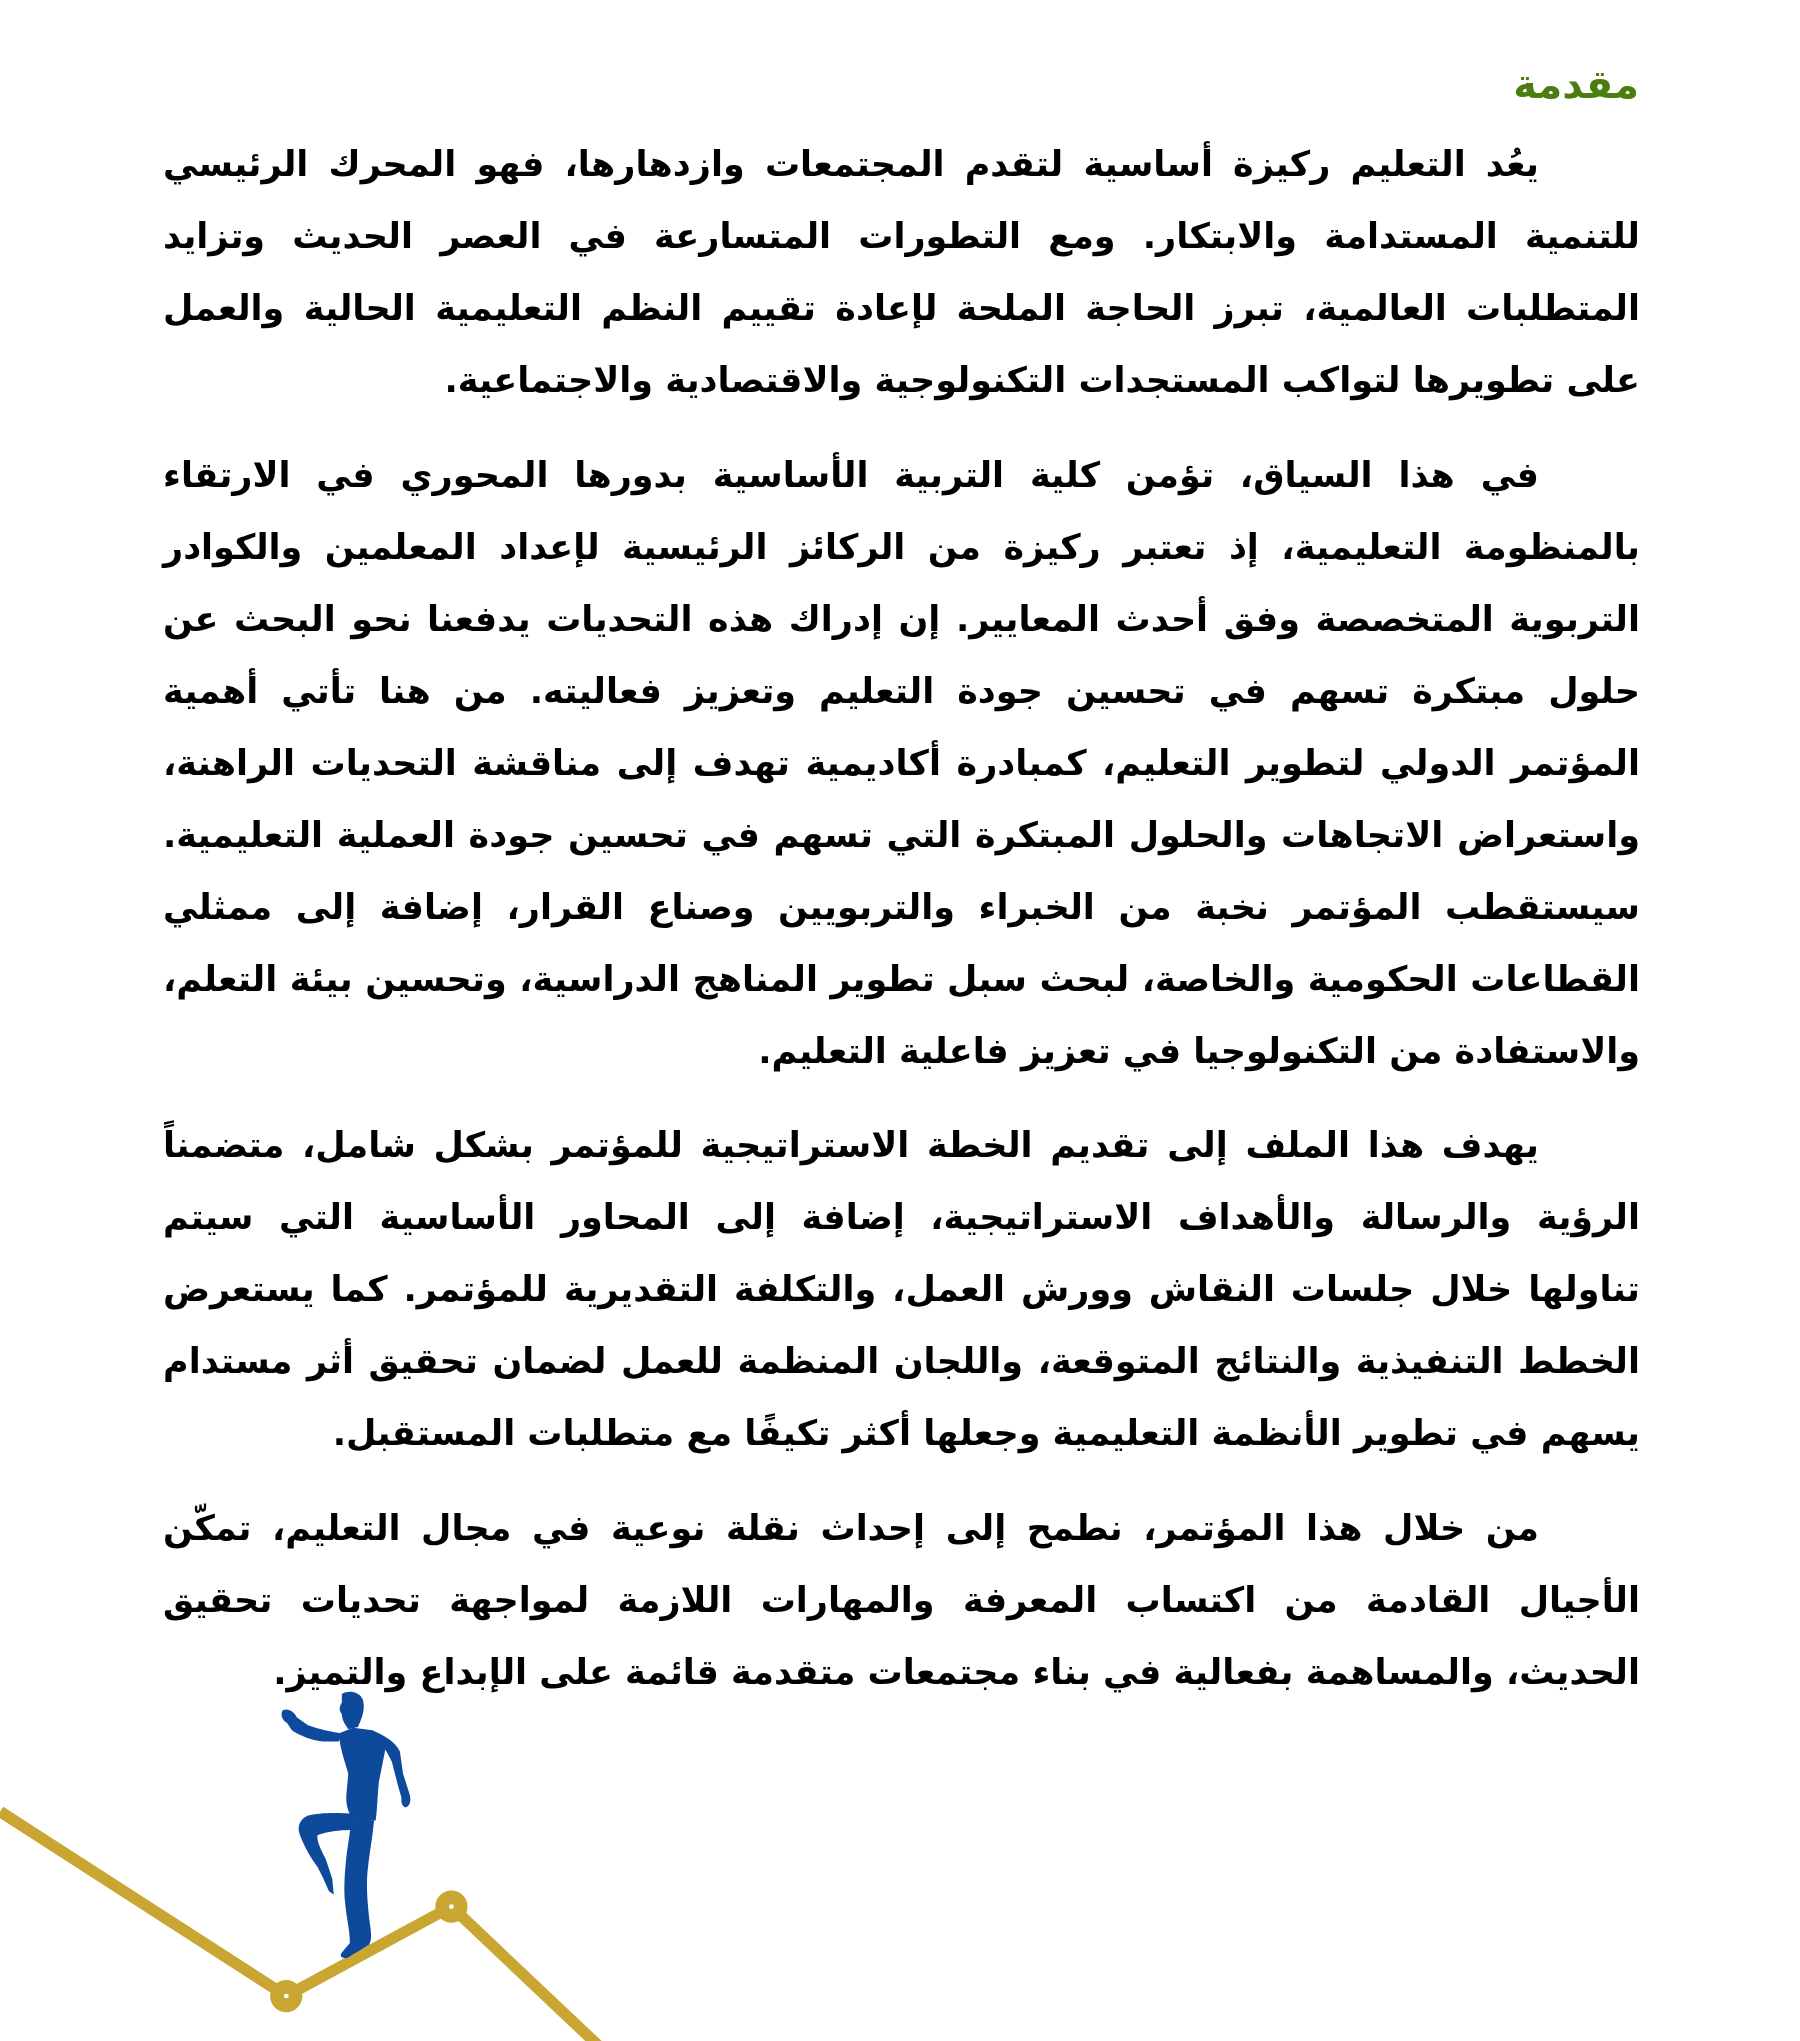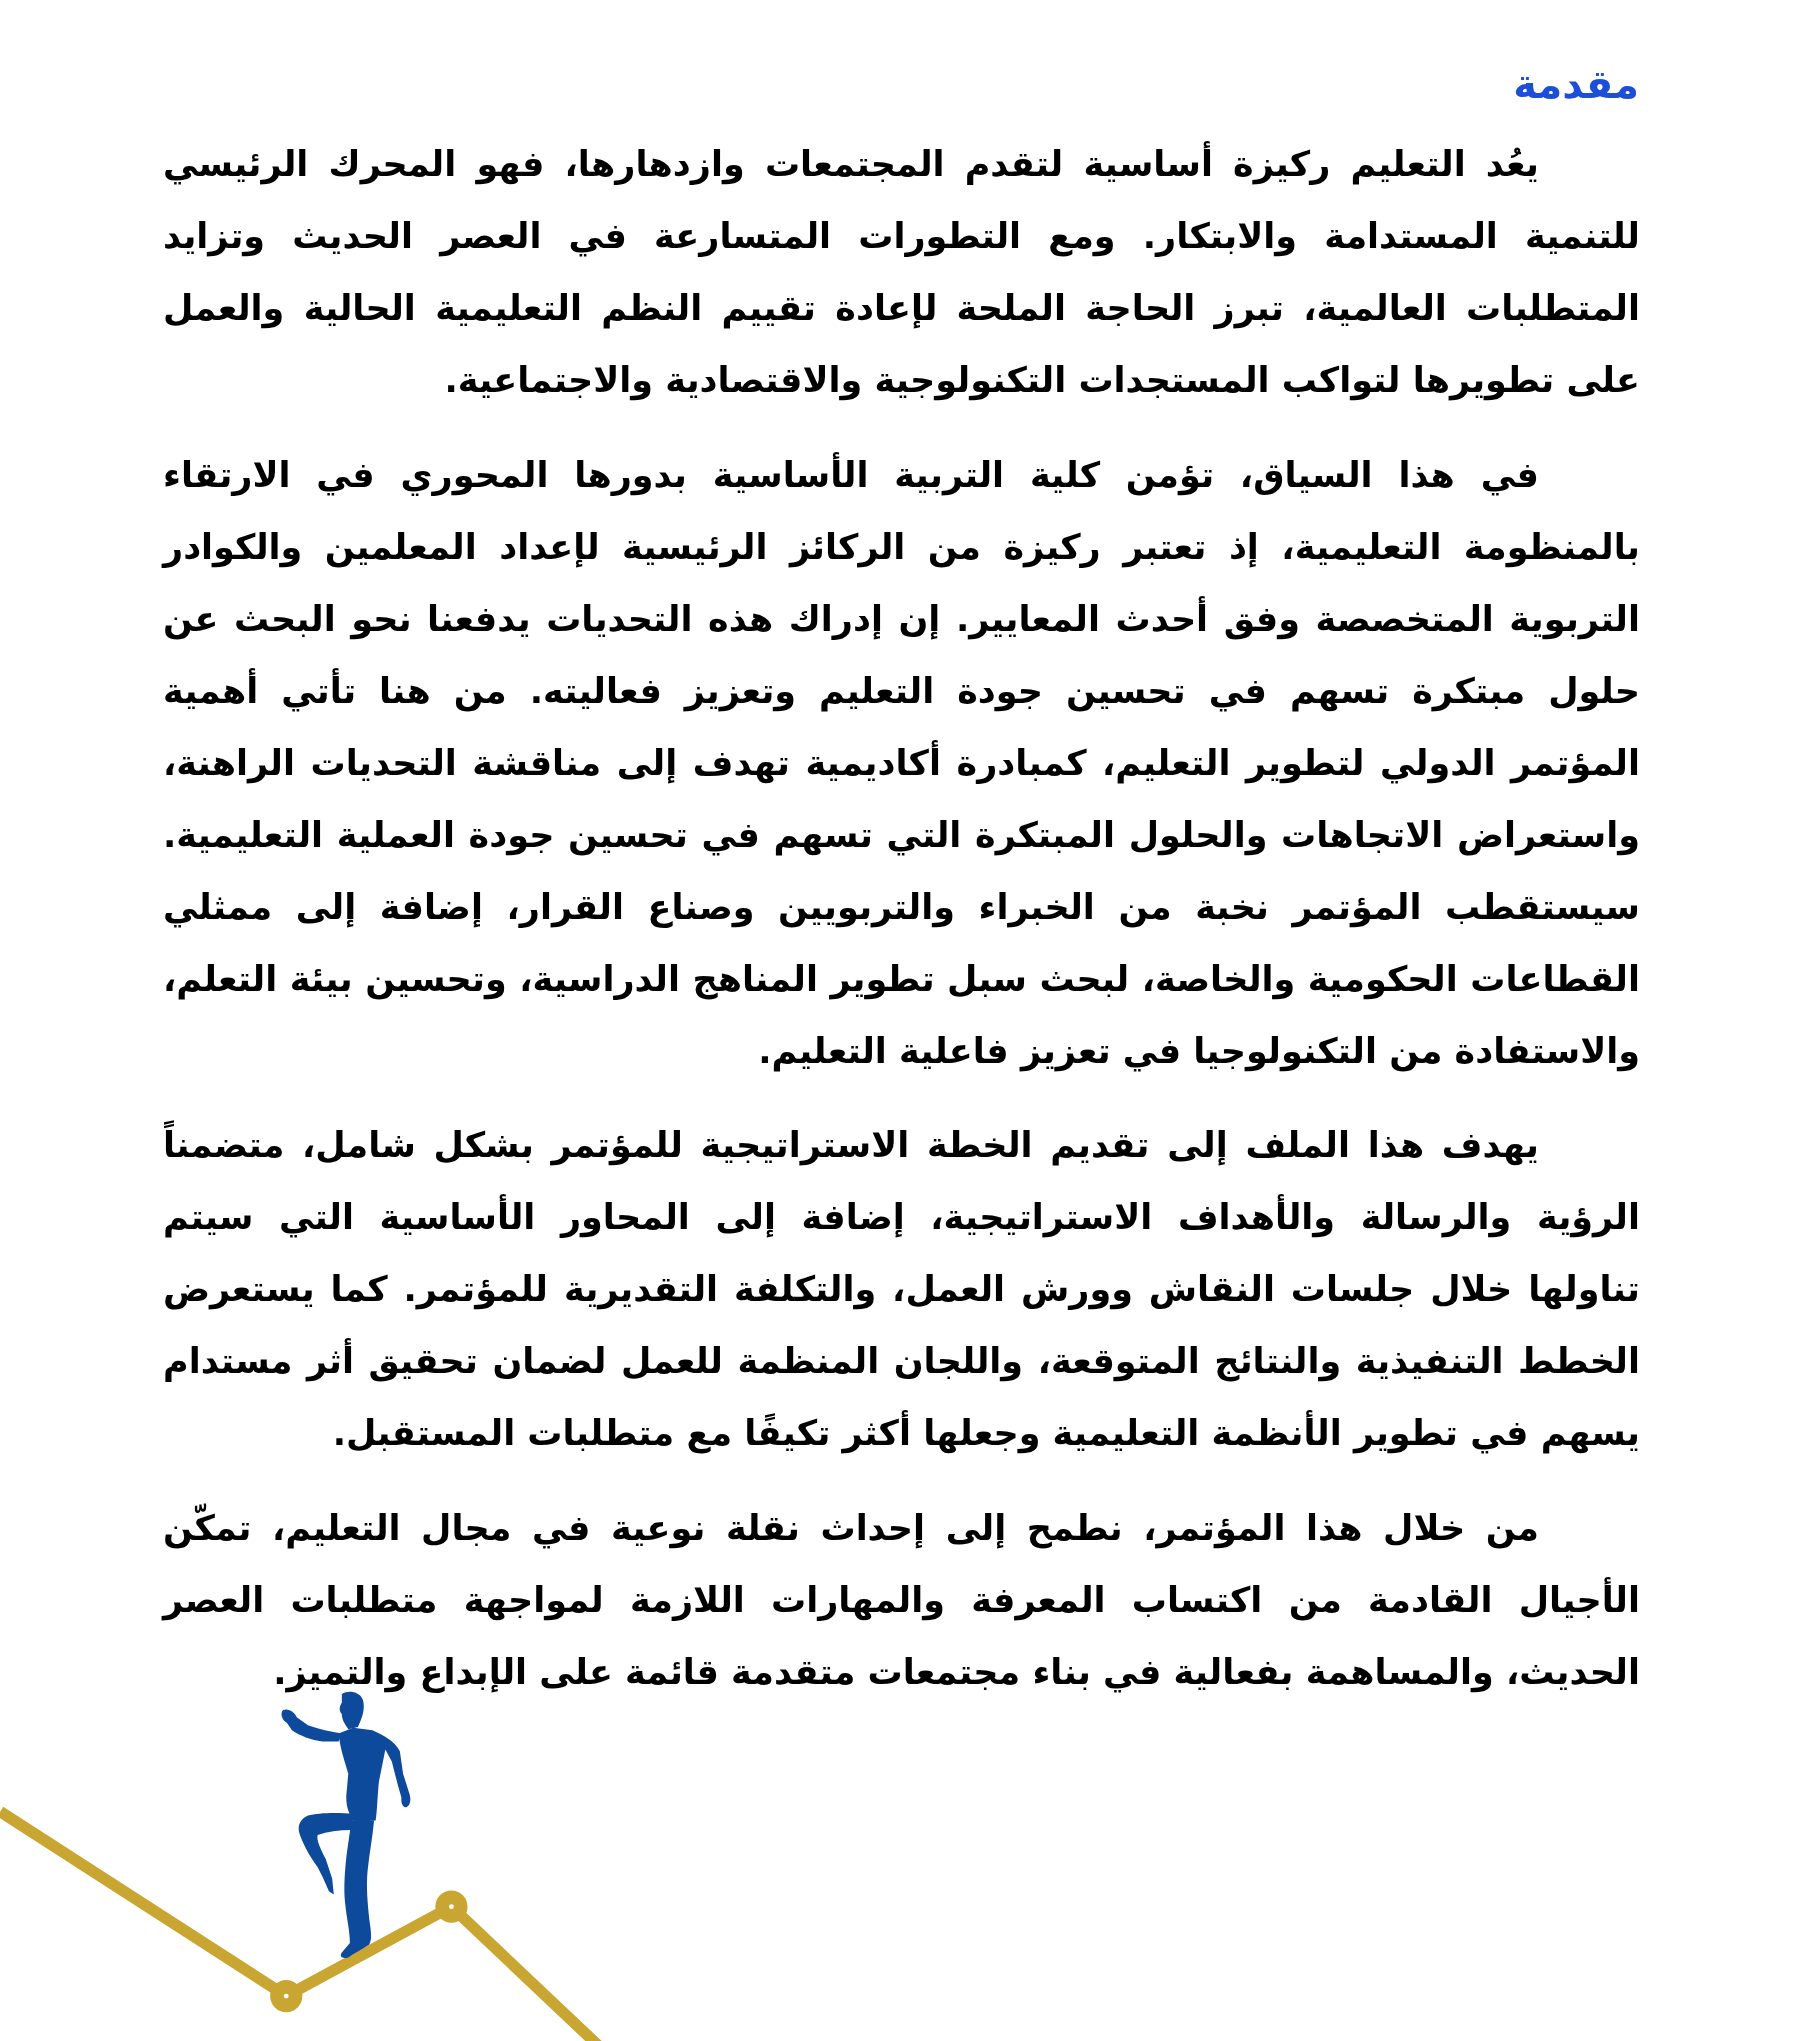--- a/index.html
+++ b/index.html
@@ -23,21 +23,21 @@
       height: 2042px;
     }
     .heading {
       position: absolute;
       top: 58px;
       right: 161px;
       margin: 0;
       font-size: 40px;
       font-weight: bold;
       line-height: 52px;
-      color: #1d4ed8;
+      color: #4d7c0f;
       direction: rtl;
     }
     .content {
       position: absolute;
       top: 128px;
       right: 160px;
       width: 1477px;
       direction: rtl;
     }
     .para {
@@ -62,21 +62,21 @@
 <body>
 
 <div class="page">
 
   <h1 class="heading">مقدمة</h1>
 
   <div class="content">
     <p class="para">يعُد التعليم ركيزة أساسية لتقدم المجتمعات وازدهارها، فهو المحرك الرئيسي للتنمية المستدامة والابتكار. ومع التطورات المتسارعة في العصر الحديث وتزايد المتطلبات العالمية، تبرز الحاجة الملحة لإعادة تقييم النظم التعليمية الحالية والعمل على تطويرها لتواكب المستجدات التكنولوجية والاقتصادية والاجتماعية.</p>
     <p class="para">في هذا السياق، تؤمن كلية التربية الأساسية بدورها المحوري في الارتقاء بالمنظومة التعليمية، إذ تعتبر ركيزة من الركائز الرئيسية لإعداد المعلمين والكوادر التربوية المتخصصة وفق أحدث المعايير. إن إدراك هذه التحديات يدفعنا نحو البحث عن حلول مبتكرة تسهم في تحسين جودة التعليم وتعزيز فعاليته. من هنا تأتي أهمية المؤتمر الدولي لتطوير التعليم، كمبادرة أكاديمية تهدف إلى مناقشة التحديات الراهنة، واستعراض الاتجاهات والحلول المبتكرة التي تسهم في تحسين جودة العملية التعليمية. سيستقطب المؤتمر نخبة من الخبراء والتربويين وصناع القرار، إضافة إلى ممثلي القطاعات الحكومية والخاصة، لبحث سبل تطوير المناهج الدراسية، وتحسين بيئة التعلم، والاستفادة من التكنولوجيا في تعزيز فاعلية التعليم.</p>
     <p class="para">يهدف هذا الملف إلى تقديم الخطة الاستراتيجية للمؤتمر بشكل شامل، متضمناً الرؤية والرسالة والأهداف الاستراتيجية، إضافة إلى المحاور الأساسية التي سيتم تناولها خلال جلسات النقاش وورش العمل، والتكلفة التقديرية للمؤتمر. كما يستعرض الخطط التنفيذية والنتائج المتوقعة، واللجان المنظمة للعمل لضمان تحقيق أثر مستدام يسهم في تطوير الأنظمة التعليمية وجعلها أكثر تكيفًا مع متطلبات المستقبل.</p>
-    <p class="para">من خلال هذا المؤتمر، نطمح إلى إحداث نقلة نوعية في مجال التعليم، تمكّن الأجيال القادمة من اكتساب المعرفة والمهارات اللازمة لمواجهة متطلبات العصر الحديث، والمساهمة بفعالية في بناء مجتمعات متقدمة قائمة على الإبداع والتميز.</p>
+    <p class="para">من خلال هذا المؤتمر، نطمح إلى إحداث نقلة نوعية في مجال التعليم، تمكّن الأجيال القادمة من اكتساب المعرفة والمهارات اللازمة لمواجهة تحديات تحقيق الحديث، والمساهمة بفعالية في بناء مجتمعات متقدمة قائمة على الإبداع والتميز.</p>
   </div>
 
   <svg class="illustration" viewBox="0 2080 800 453" xmlns="http://www.w3.org/2000/svg">
 
     <g>
       <polyline points="0,2247 355,2476 560,2365 745,2540" fill="none" stroke="#c9a632" stroke-width="14" stroke-linejoin="round" stroke-linecap="butt"></polyline>
       <circle cx="355" cy="2476" r="20" fill="#c9a632"></circle>
       <circle cx="355" cy="2476" r="3" fill="#ffffff"></circle>
       <circle cx="560" cy="2365" r="20" fill="#c9a632"></circle>
       <circle cx="560" cy="2365" r="3" fill="#ffffff"></circle>

